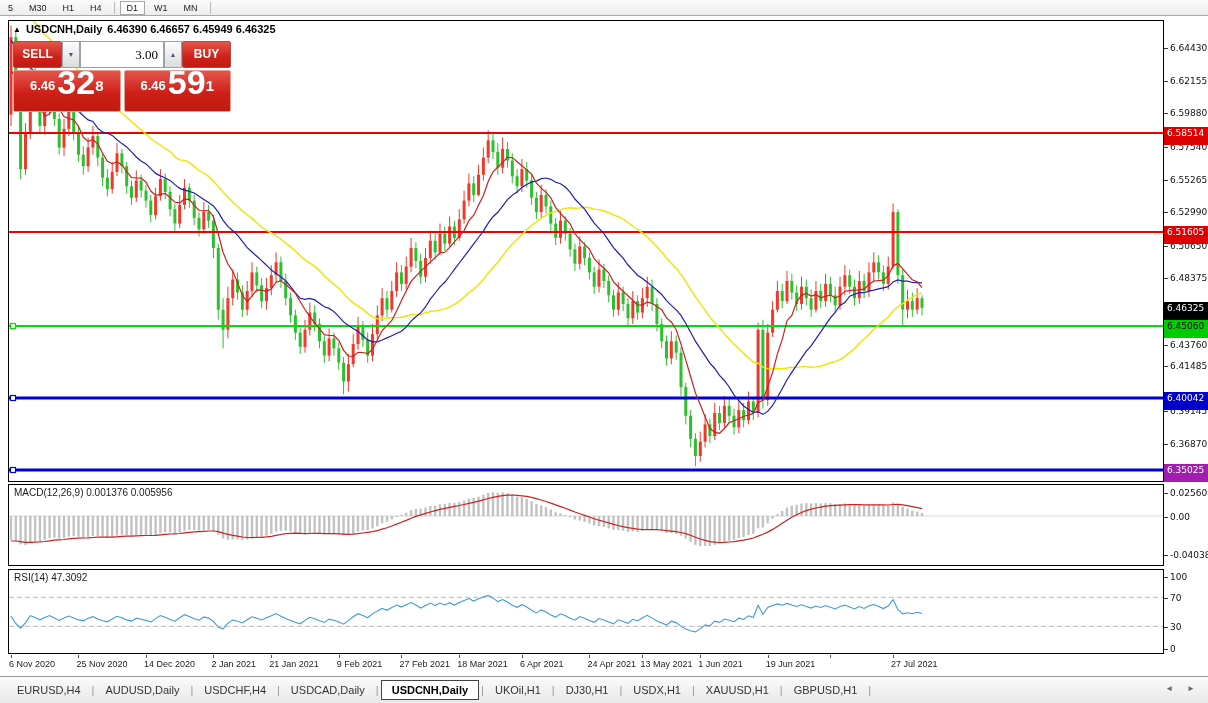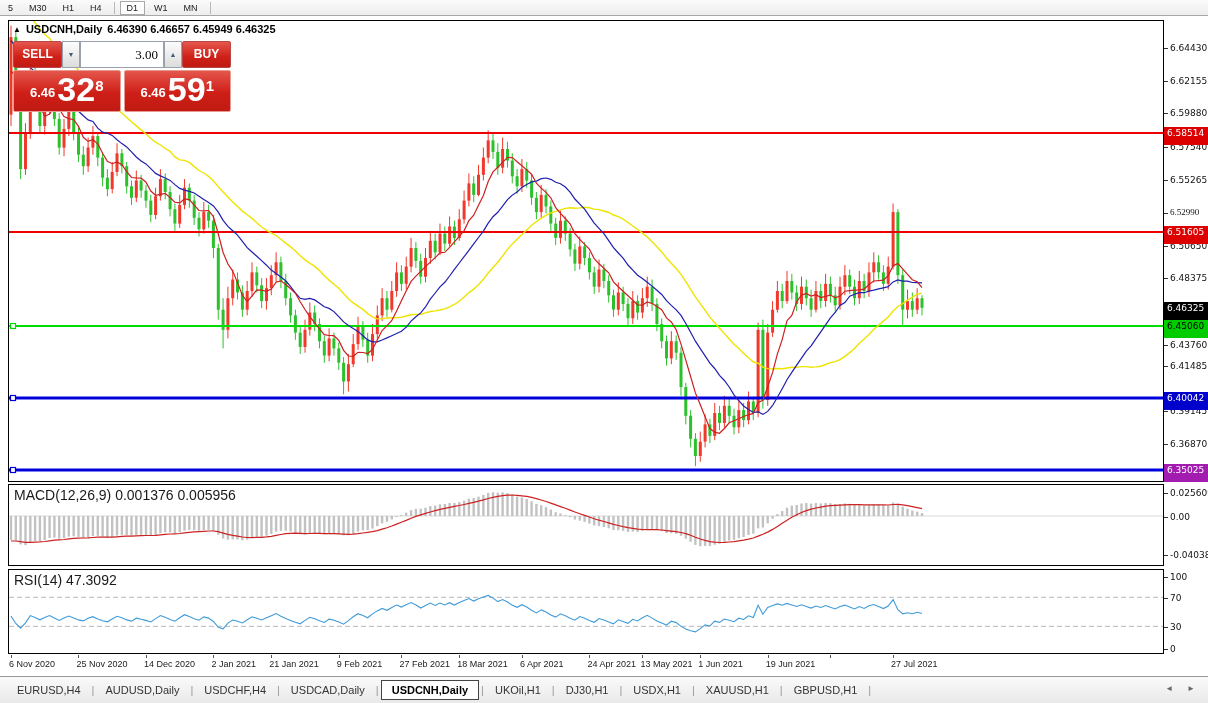--- a/index.html
+++ b/index.html
@@ -13,40 +13,40 @@
   .tf-btn { padding:1px 6px; margin:0 1px; cursor:default; border:1px solid transparent; }
   .tf-btn.active { background:#fdfdfd; border:1px solid #a9a9a9; }
   .tf-sep { width:1px; height:12px; background:#b8b8b8; margin:0 4px; }
 
   
   .panel { position:absolute; left:8px; width:1156px; border:1px solid #000; background:#fff; }
   #main-panel { top:20px;  height:462px; }
   #macd-panel { top:484px; height:82px;  }
   #rsi-panel  { top:569px; height:85px;  }
   .panel svg { position:absolute; left:0; top:0; }
-  .pane-label { position:absolute; left:5px; top:2px; font-size:14px; color:#1a1a1a; z-index:5; }
+  .pane-label { position:absolute; left:5px; top:2px; font-size:10px; color:#1a1a1a; z-index:5; }
 
   #chart-title { position:absolute; left:4px; top:2px; font-size:11px; font-weight:bold;
     color:#000; z-index:6; display:flex; align-items:center; gap:5px; }
   #chart-title .tri { font-size:8px; }
 
   
   #trade-panel { position:absolute; left:4px; top:20px; width:218px; z-index:7; font-weight:bold; }
   #tp-row1 { display:flex; height:27px; }
   .tp-btn { width:49px; color:#fff; font-size:12px; text-align:center; line-height:25px;
     background:linear-gradient(180deg,#e4564c,#cf2018 60%,#c01a12); border:1px solid #b44;
     border-radius:2px; cursor:pointer; }
   .spin { width:18px; background:linear-gradient(180deg,#fdfdfd,#dcdcdc); border:1px solid #9aa1ad;
     font-size:7px; color:#45597a; text-align:center; line-height:25px; cursor:pointer; }
   #tp-vol { flex:1; background:#fff; border:1px solid #9aa1ad; font-size:13px; color:#000;
     text-align:right; padding-right:5px; line-height:25px; font-weight:normal;font-family:Liberation Serif, serif; }
   #tp-row2 { display:flex; gap:3px; margin-top:2px; height:42px; }
   .px-box { flex:1; background:linear-gradient(180deg,#e4564c,#ce1f17 55%,#c01a12);
     border:1px solid #e89a90; border-radius:2px; color:#fff; display:flex;
-    align-items:flex-end; justify-content:center; padding-bottom:5px; cursor:pointer; }
+    align-items:flex-end; justify-content:center; padding-bottom:12px; cursor:pointer; }
   .px-small { font-size:13px; margin-right:2px; line-height:26px; }
   .px-big { font-size:34px; line-height:34px; font-weight:bold; }
   .px-sup { font-size:15px; line-height:30px; align-self:flex-start; }
 
   
   #price-axis { position:absolute; left:1164px; top:20px; width:44px; height:650px;
     font-family:"DejaVu Sans", sans-serif; font-size:9px; color:#111; }
   .ax-tick { position:absolute; left:0; height:10px; line-height:10px; white-space:nowrap; }
   .ax-tick .dash { display:inline-block; width:4px; height:1px; background:#333; vertical-align:middle; margin-right:2px; }
   .ax-badge { position:absolute; left:0; width:44px; height:18px; line-height:13px;
@@ -742,21 +742,21 @@
     <div class="d-lab" style="left: 820.4px; margin-top: 48px;">8 Jul 2021</div>
     <div class="d-tick" style="left: 885.06px;"></div>
     <div class="d-lab" style="left: 883.06px;">27 Jul 2021</div>
   </div>
 <div id="price-axis">
     <div class="ax-tick" style="top: 23.122px;"><span class="dash"></span>6.64430</div>
     <div class="ax-tick" style="top: 55.7618px;"><span class="dash"></span>6.62155</div>
     <div class="ax-tick" style="top: 88.4017px;"><span class="dash"></span>6.59880</div>
     <div class="ax-tick" style="top: 121.974px;"><span class="dash"></span>6.57540</div>
     <div class="ax-tick" style="top: 154.614px;"><span class="dash"></span>6.55265</div>
-    <div class="ax-tick" style="top: 187.254px; font-family: Liberation Serif, serif;"><span class="dash"></span>6.52990</div>
+    <div class="ax-tick" style="top: 187.254px;"><span class="dash"></span>6.52990</div>
     <div class="ax-tick" style="top: 220.826px;"><span class="dash"></span>6.50650</div>
     <div class="ax-tick" style="top: 253.466px; text-align: right;"><span class="dash"></span>6.48375</div>
     <div class="ax-tick" style="top: 319.679px;"><span class="dash"></span>6.43760</div>
     <div class="ax-tick" style="top: 341px;"><span class="dash"></span>6.41485</div>
     <div class="ax-tick" style="top: 385.891px;"><span class="dash"></span>6.39145</div>
     <div class="ax-tick" style="top: 418.531px;"><span class="dash"></span>6.36870</div>
     <div class="ax-tick" style="top: 451.171px;"><span class="dash"></span>6.34595</div>
     <div class="ax-tick" style="top: 468.184px;"><span class="dash"></span>0.025609</div>
     <div class="ax-tick" style="top: 492px;"><span class="dash"></span>0.00</div>
     <div class="ax-tick" style="top: 529.559px;"><span class="dash"></span>-0.040386</div>

